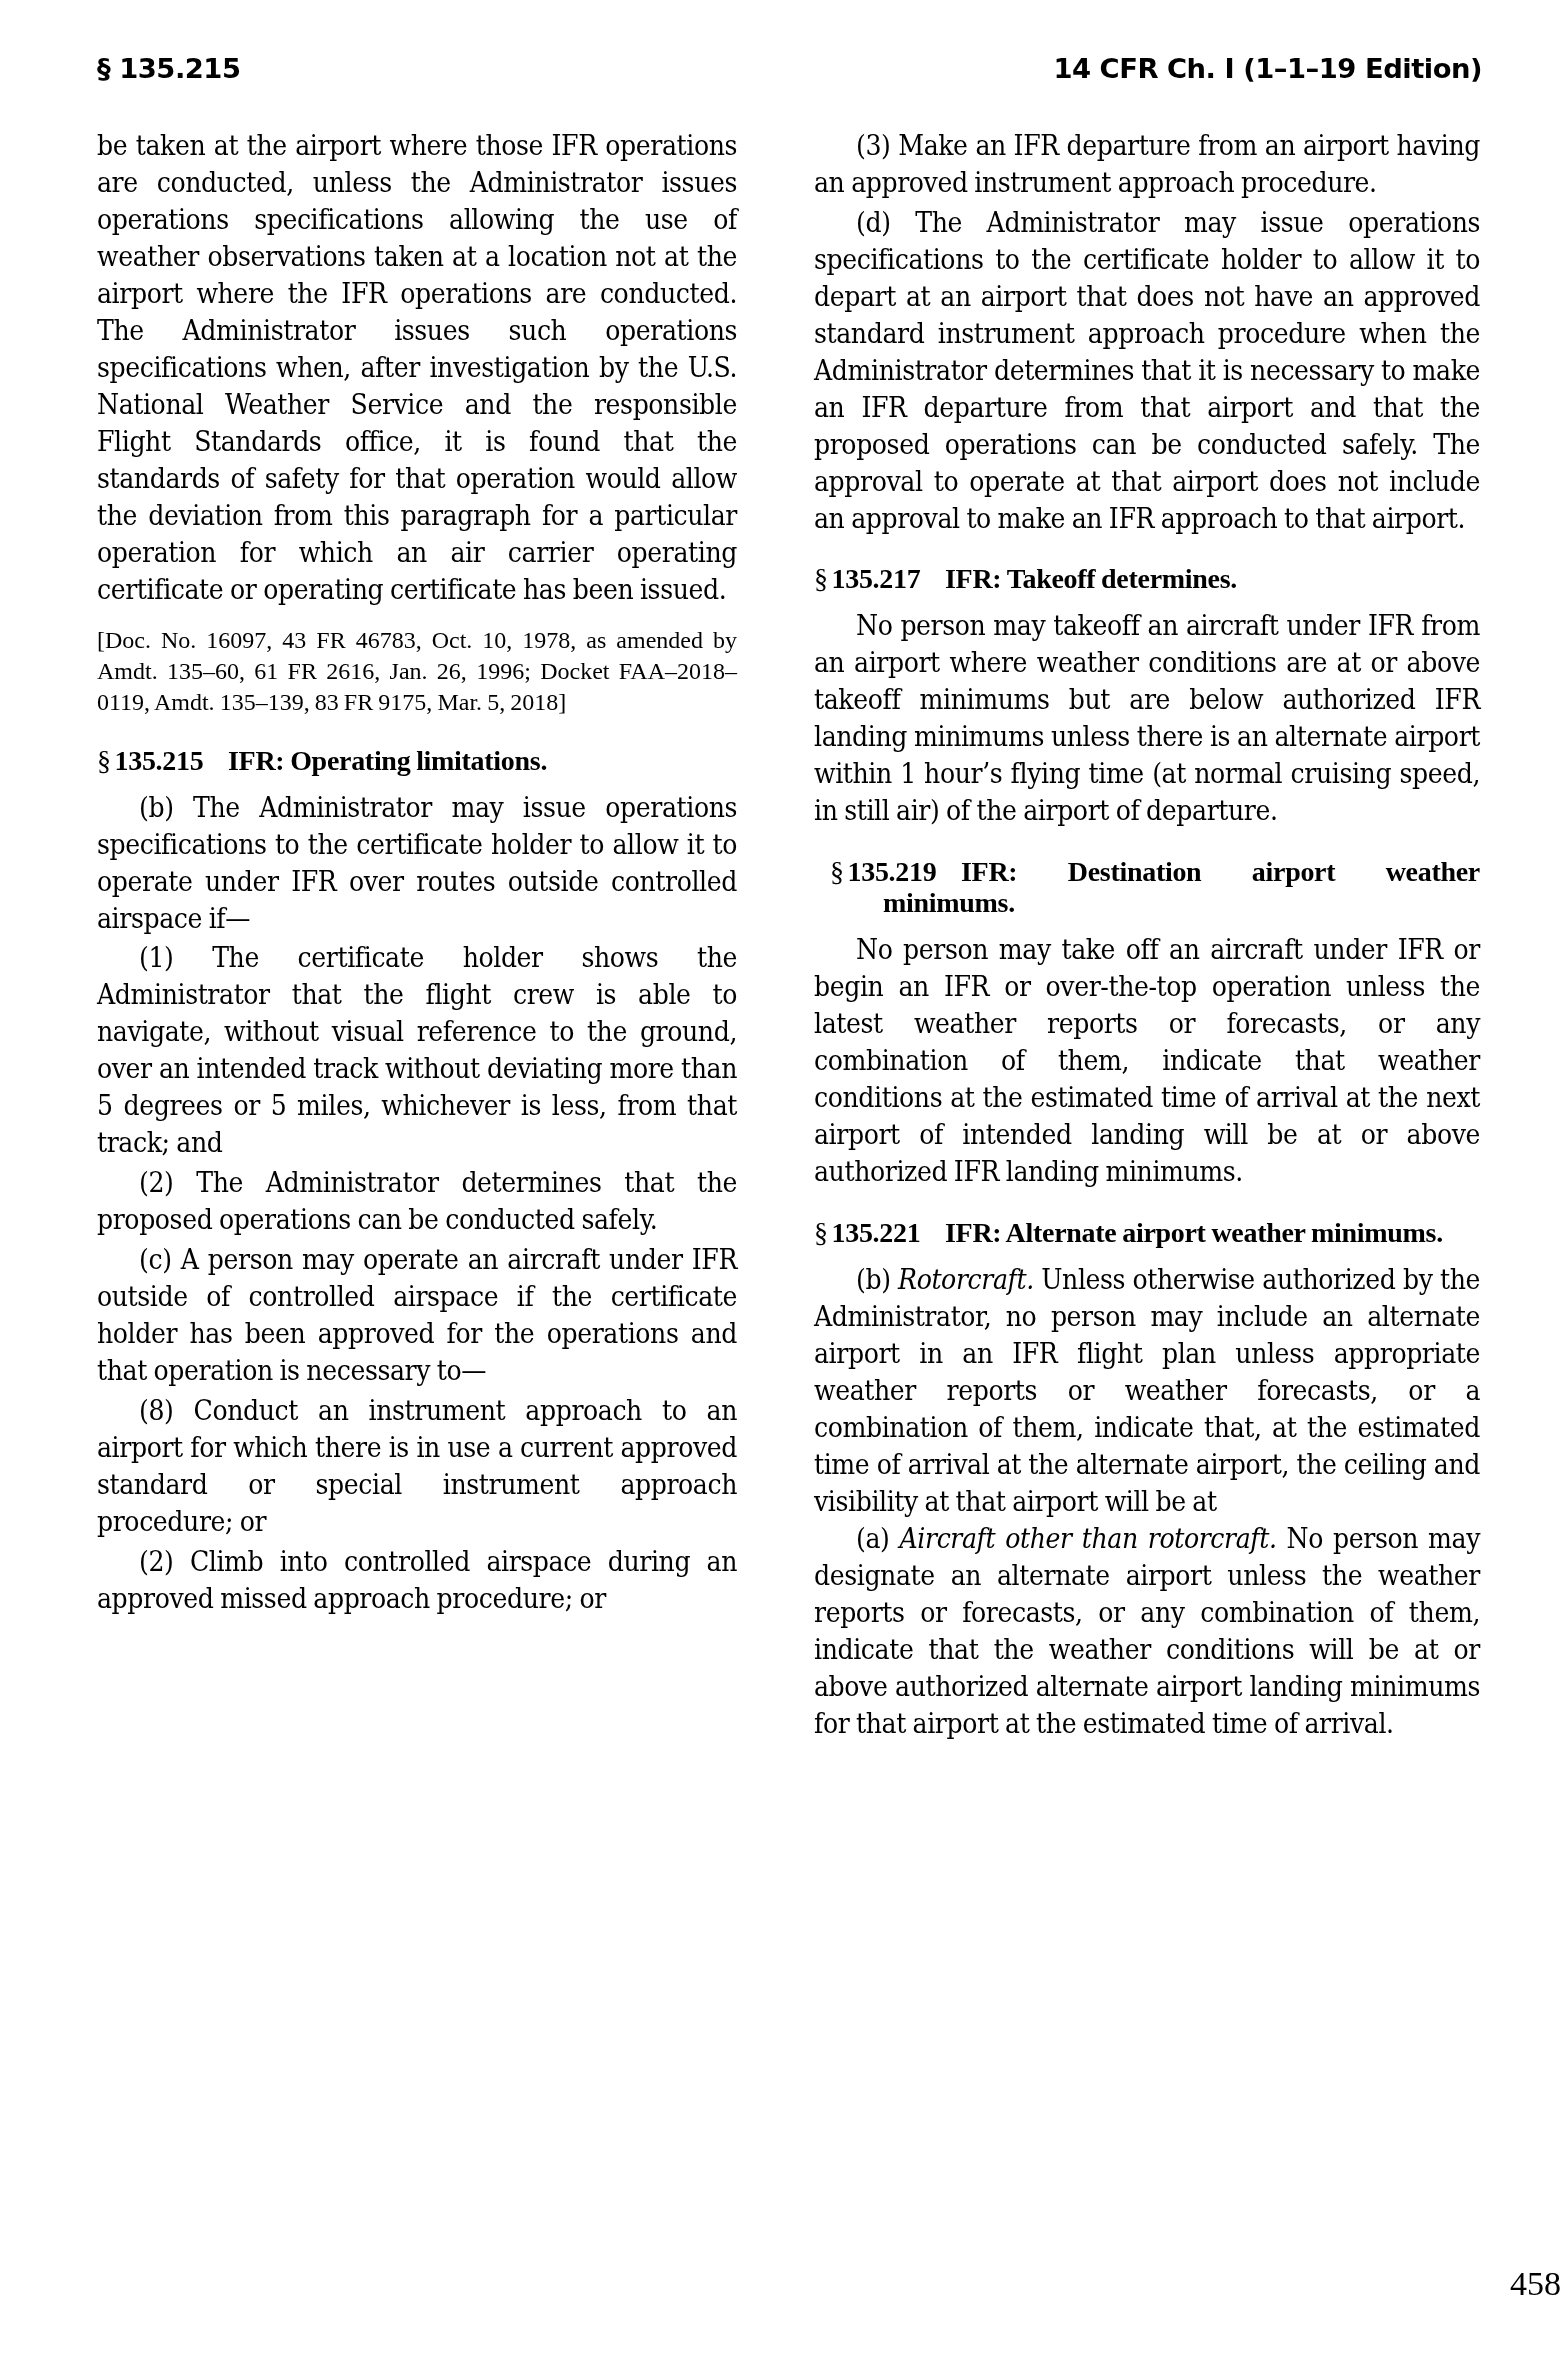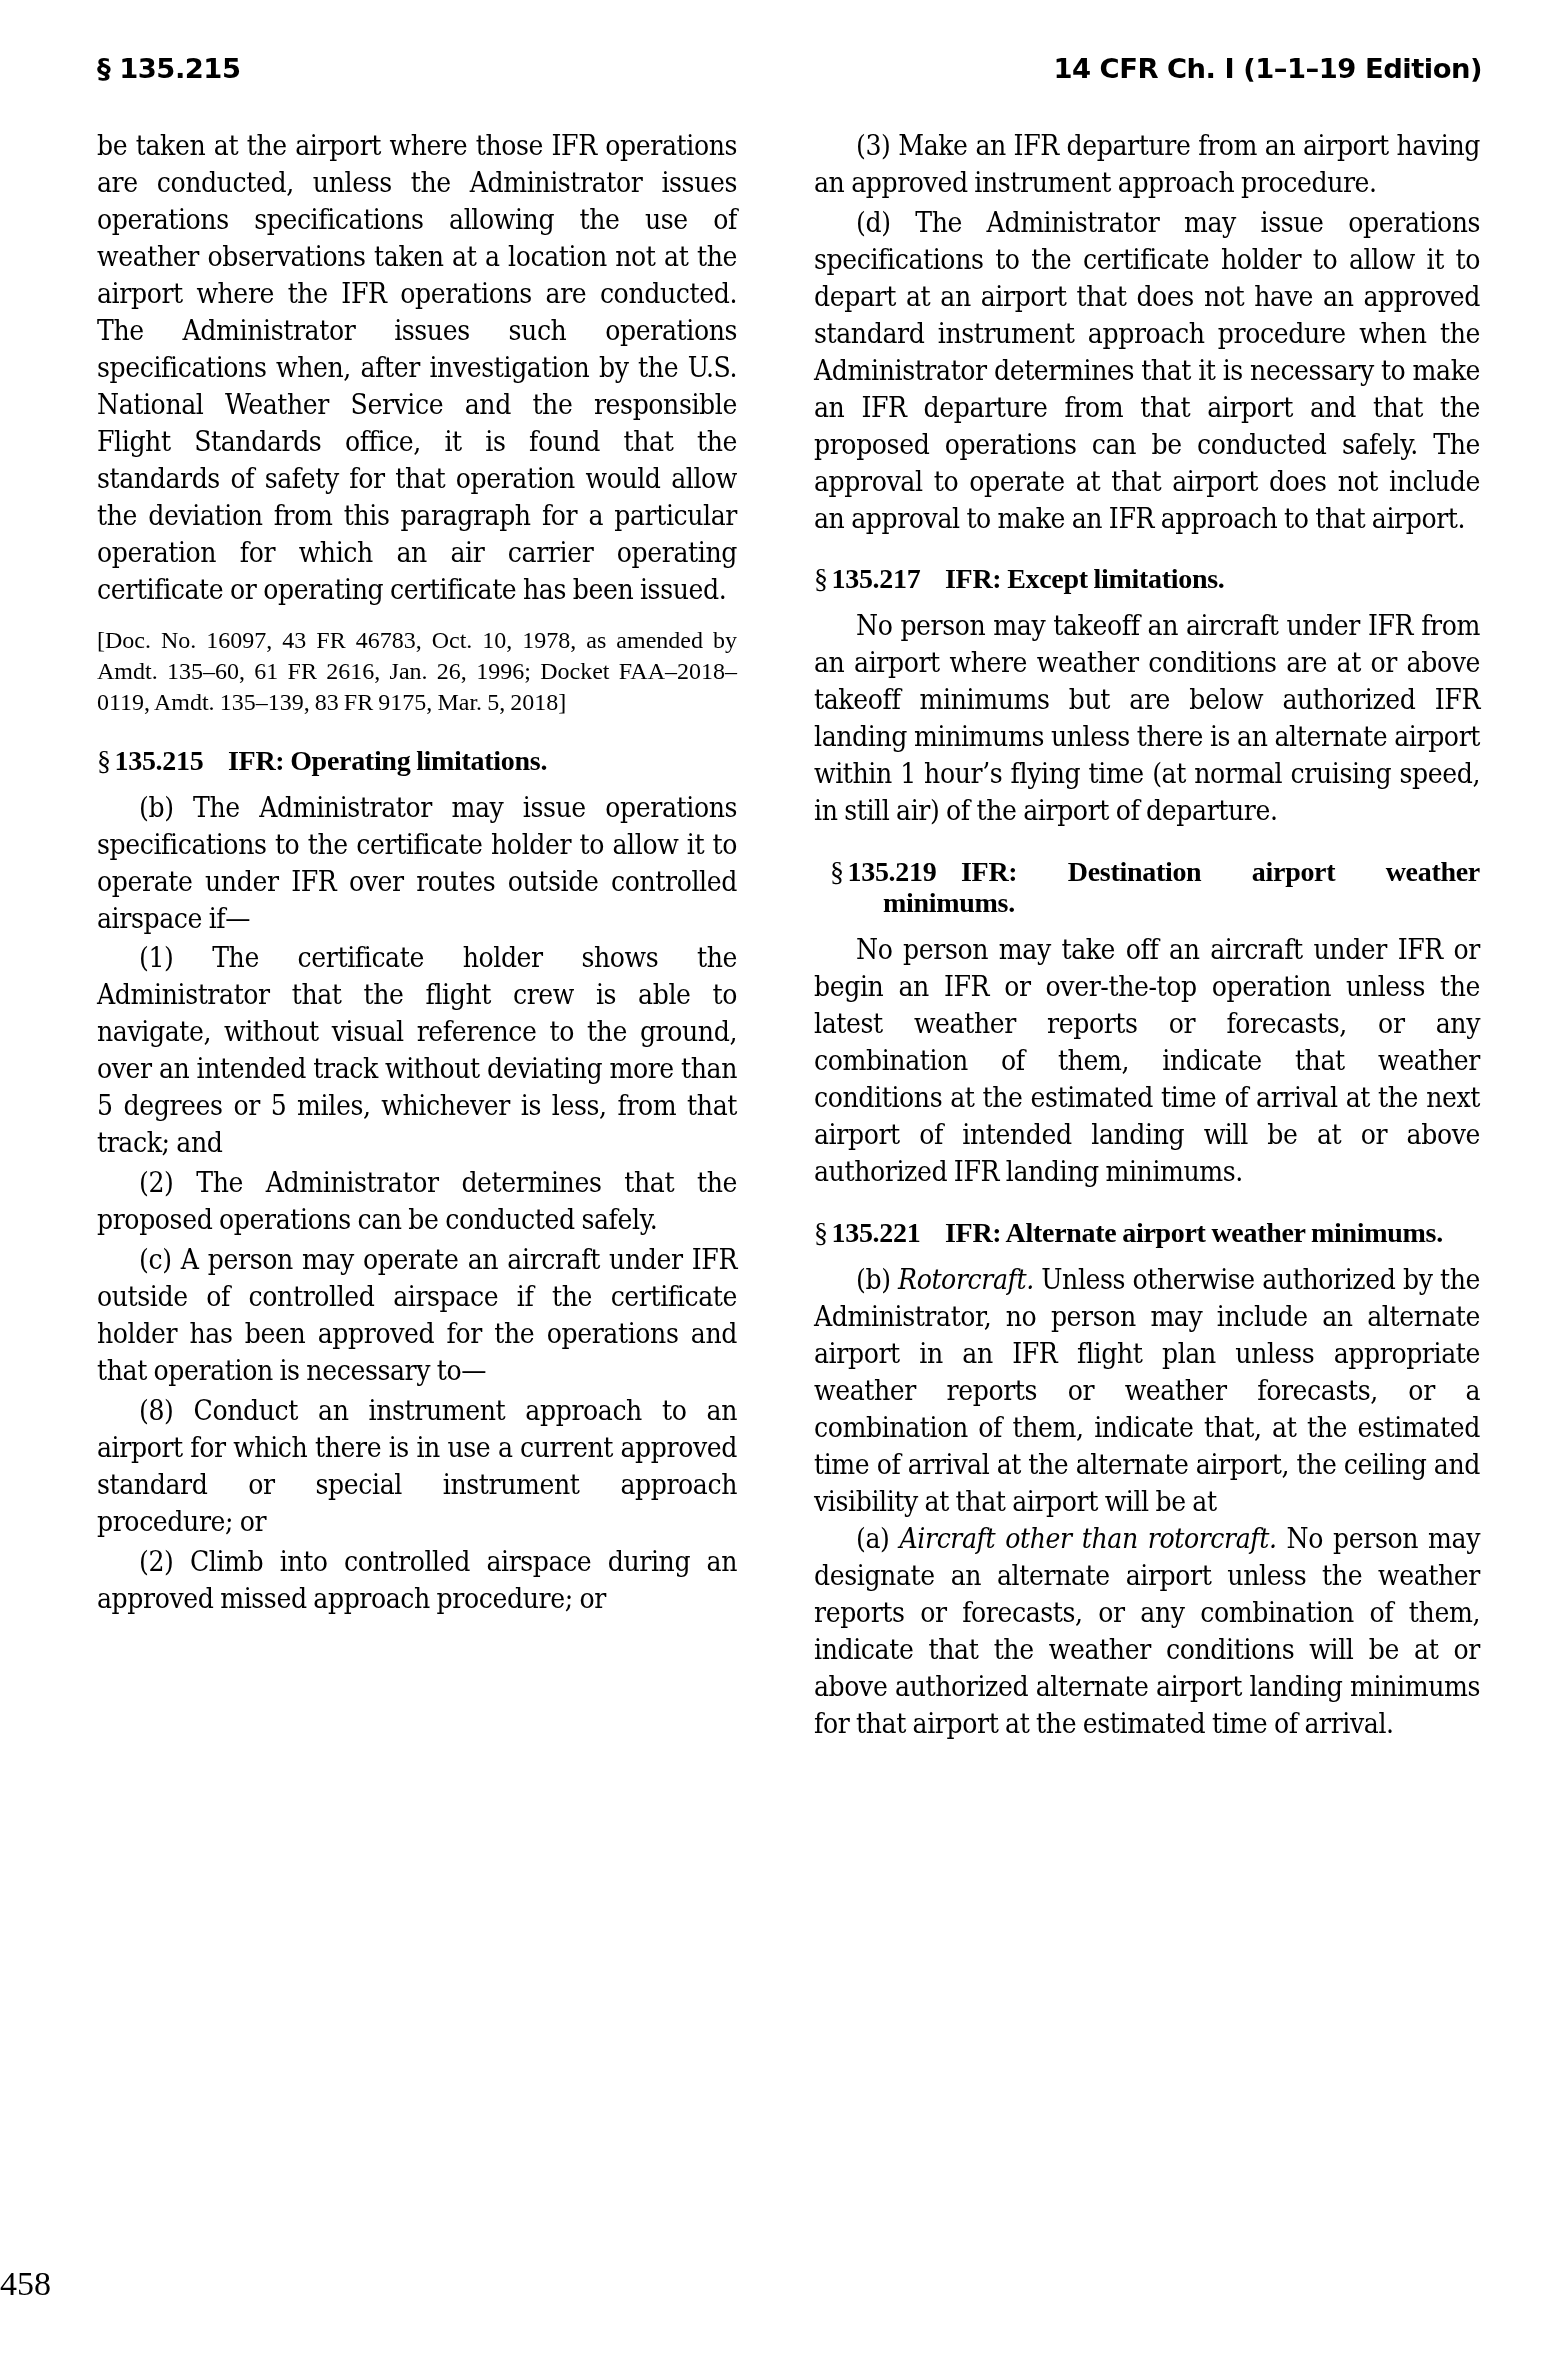--- a/index.html
+++ b/index.html
@@ -29,21 +29,21 @@
   }
   .sec-head {
     font-family: "Liberation Serif", serif; font-weight: bold; font-size: 28px;
     line-height: 31px; margin-top: 26.5px !important; margin-bottom: 13.2px !important;
     padding-left: 53px; text-indent: -53px; text-align: left; letter-spacing: -0.3px;
   }
   .sec-head.justify { text-align: justify; text-align-last: left; margin-left: 16px; }
   .sec-head .num { margin-right: 24.6px; }
   .sec-head .sym { font-weight: normal; margin-right: 3.8px; }
   .page-number {
-    position: absolute; top: 2265px; left: 0; width: 1561px; text-align: left;
+    position: absolute; top: 2265px; left: 0; width: 1561px; text-align: right;
     font-family: "Liberation Serif", serif; font-size: 34px;
   }
   em { font-style: italic; }
 </style>
 </head>
 <body>
 
 <div class="running-head">
   <span class="left">§ 135.215</span>
   <span class="right">14 CFR Ch. I (1–1–19 Edition)</span>
@@ -62,21 +62,21 @@
   <p class="indent gap">(c) A person may operate an aircraft under IFR outside of controlled airspace if the certificate holder has been approved for the operations and that operation is necessary to—</p>
   <p class="indent gap">(8) Conduct an instrument approach to an airport for which there is in use a current approved standard or special instrument approach procedure; or</p>
   <p class="indent gap">(2) Climb into controlled airspace during an approved missed approach procedure; or</p>
 </div>
 
 <div class="col col-right">
   <p class="indent">(3) Make an IFR departure from an airport having an approved instrument approach procedure.</p>
   <p class="indent gap">(d) The Administrator may issue operations specifications to the certificate holder to allow it to depart at an airport that does not have an approved standard instrument approach procedure when the Administrator determines that it is necessary to make an IFR departure from that airport and that the proposed operations can be conducted safely. The approval to operate at that airport does not include an approval to make an IFR approach to that airport.</p>
 
   <p class="sec-head">
-    <span class="sym">§</span><span class="num">135.217</span><span>IFR: Except limitations.</span>
+    <span class="sym">§</span><span class="num">135.217</span><span>IFR: Takeoff determines.</span>
   </p>
   <p class="indent">No person may takeoff an aircraft under IFR from an airport where weather conditions are at or above takeoff minimums but are below authorized IFR landing minimums unless there is an alternate airport within 1 hour’s flying time (at normal cruising speed, in still air) of the airport of departure.</p>
 
   <p class="sec-head justify">
     <span class="sym">§</span><span class="num">135.219</span><span>IFR: Destination airport weather minimums.</span>
   </p>
   <p class="indent">No person may take off an aircraft under IFR or begin an IFR or over-the-top operation unless the latest weather reports or forecasts, or any combination of them, indicate that weather conditions at the estimated time of arrival at the next airport of intended landing will be at or above authorized IFR landing minimums.</p>
 
   <p class="sec-head">
     <span class="sym">§</span><span class="num">135.221</span><span>IFR: Alternate airport weather minimums.</span>

